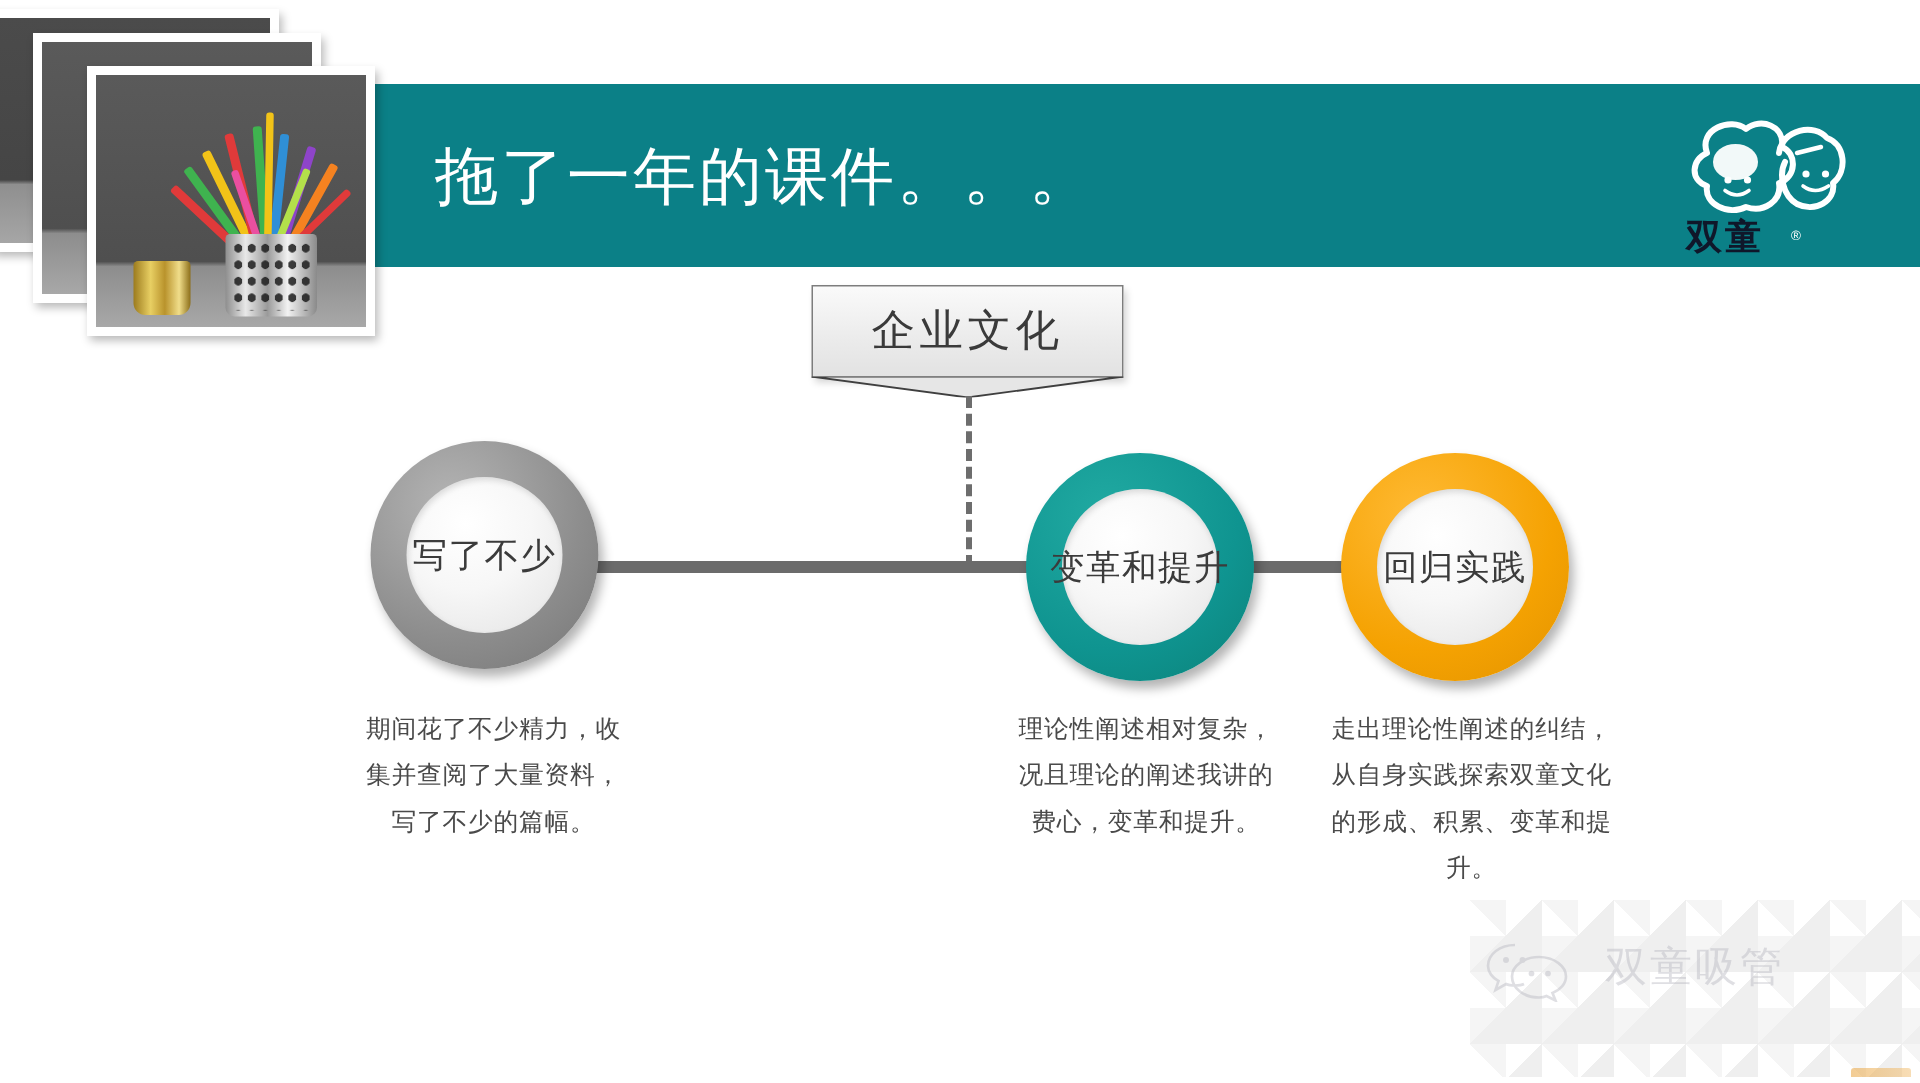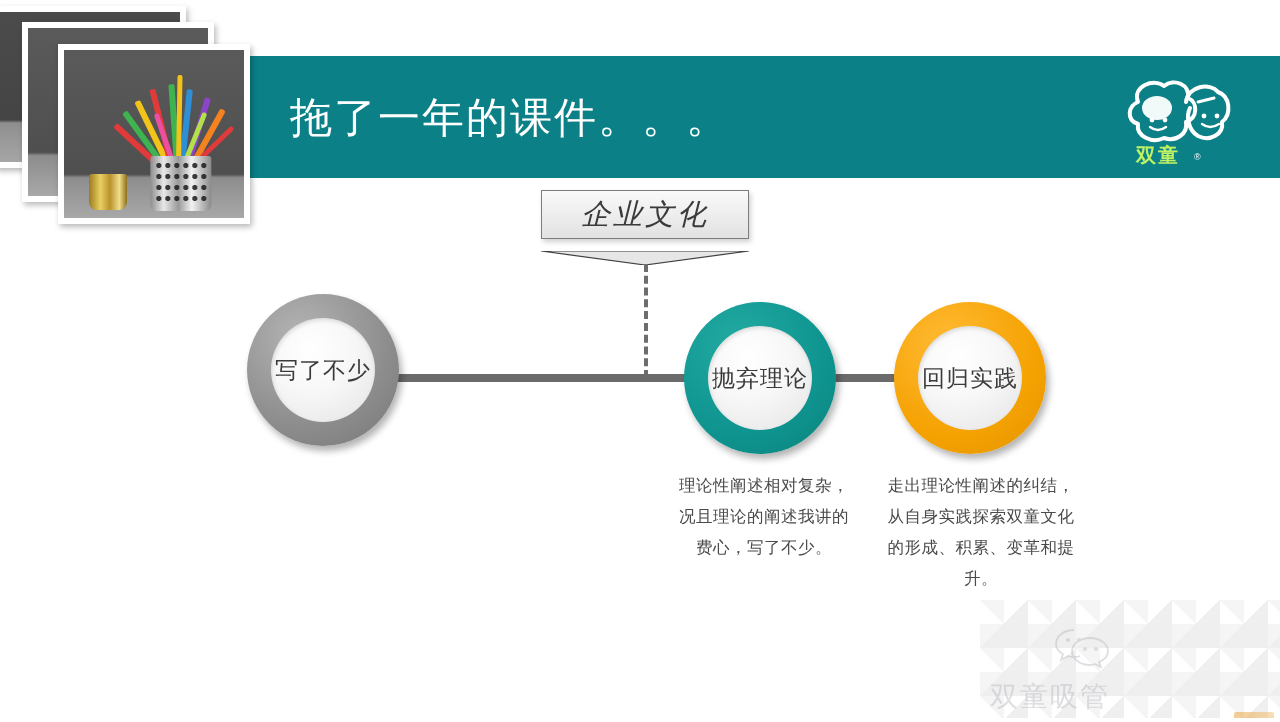--- a/index.html
+++ b/index.html
@@ -22,21 +22,21 @@
     position:absolute;left:100px;top:34px;
     font-size:42px;color:#ffffff;letter-spacing:2px;
     font-family:"DejaVu Sans","Liberation Sans",sans-serif;
     font-weight:400;white-space:nowrap;
   }
   .logo{
     position:absolute;right:38px;top:16px;width:140px;height:100px;
   }
   .logo svg{display:block;}
   .logo-text{
-    position:absolute;left:34px;top:70px;color:#bef264;font-size:20px;
+    position:absolute;left:22px;top:70px;color:#0f172a;font-size:24px;
     font-weight:bold;letter-spacing:2px;
     font-family:"DejaVu Sans","Liberation Sans",sans-serif;
   }
   .logo-reg{
     position:absolute;left:92px;top:80px;color:#ffffff;font-size:9px;
   }
 
   
   .photo{
     position:absolute;background:#ffffff;
@@ -59,25 +59,24 @@
     background-image:radial-gradient(circle, #1c1c1c 38%, transparent 40%);
     background-size:9px 11px;opacity:.85;}
   .glass{
     position:absolute;left:14%;bottom:5%;width:21%;height:21%;
     background:linear-gradient(90deg,#9c7b1e,#e8cf63 30%,#b9932c 55%,#f0dd8a 80%,#8d6f1a);
     border-radius:3px 3px 8px 8px;
   }
 
   
   .callout{
-    position:absolute;left:541px;top:190px;width:208px;height:49px;
+    position:absolute;left:541px;top:190px;width:208px;height:62px;
     background:linear-gradient(180deg,#fafafa 0%,#ececec 55%,#e2e2e2 100%);
     border:1px solid #7d7d7d;box-sizing:border-box;
     box-shadow:2px 3px 5px rgba(0,0,0,.18);
-    font-style:italic;
   }
   .callout-label{
     position:absolute;inset:0;display:flex;align-items:center;justify-content:center;
     font-size:29px;color:#3a3a3a;letter-spacing:3px;
     font-family:"DejaVu Serif","Liberation Serif",serif;
   }
   .callout-tail{
     position:absolute;left:541px;top:251px;width:208px;height:14px;
   }
   .dashed-line{
@@ -132,23 +131,22 @@
     position:absolute;right:0;bottom:0;width:300px;height:122px;
     overflow:hidden;
   }
   .tri-pattern{position:absolute;inset:0;
     background:
       linear-gradient(135deg, transparent 50%, #efefef 50%) 0 0/48px 48px,
       linear-gradient(45deg, transparent 50%, #f5f5f5 50%) 24px 24px/48px 48px;
     opacity:.95;
   }
   .wm-inner{
-    position:absolute;left:10px;top:26px;display:flex;align-items:flex-end;gap:10px;
+    position:absolute;left:10px;top:26px;display:flex;align-items:flex-start;gap:24px;
     opacity:.45;
-    flex-direction:column;
   }
   .wm-text{
     font-size:28px;color:#b9b9c2;letter-spacing:2px;
     font-family:"DejaVu Sans","Liberation Sans",sans-serif;
   }
   .bottom-edge{
     position:absolute;left:0;bottom:0;width:1280px;height:4px;background:#ffffff;
   }
   .orange-speck{position:absolute;right:6px;bottom:2px;width:40px;height:8px;
     background:linear-gradient(90deg,#e8a33d,#f2c27a);opacity:.55;border-radius:2px;}
@@ -237,29 +235,30 @@
   <div class="timeline-bar"></div>
 
   <div class="node node1">
     <div class="ring" style="background:radial-gradient(circle at 35% 28%, #b4b4b4 0%, #8d8d8d 60%, #767676 100%)"></div>
     <div class="node-label">写了不少</div>
   </div>
 
 
   <div class="node node3">
     <div class="ring" style="background:radial-gradient(circle at 35% 28%, #21aaa2 0%, #0f9490 60%, #0b8279 100%)"></div>
-    <div class="node-label">抛弃理论</div>
+    <div class="node-label">变革和提升</div>
   </div>
 
   <div class="node node4">
     <div class="ring" style="background:radial-gradient(circle at 35% 28%, #ffba34 0%, #f5a202 60%, #e29300 100%)"></div>
     <div class="node-label">回归实践</div>
   </div>
 
-  <div class="caption cap3">理论性阐述相对复杂，况且理论的阐述我讲的费心，写了不少。</div>
+  <div class="caption cap1">期间花了不少精力，收集并查阅了大量资料，写了不少的篇幅。</div>
+  <div class="caption cap3">理论性阐述相对复杂，况且理论的阐述我讲的费心，变革和提升。</div>
   <div class="caption cap4">走出理论性阐述的纠结，从自身实践探索双童文化的形成、积累、变革和提升。</div>
 
 
   <div class="watermark">
     <div class="tri-pattern"></div>
     <div class="wm-inner">
       <svg width="56" height="42" viewBox="0 0 56 42">
         <g fill="none" stroke="#b9b9c2" stroke-width="1.8">
           <path d="M20 4 C10 4 2 10 2 18 C2 22 5 26 9 28 L7 34 L14 30 C16 31 18 31 20 31
                    C22 31 24 31 26 30"></path>

